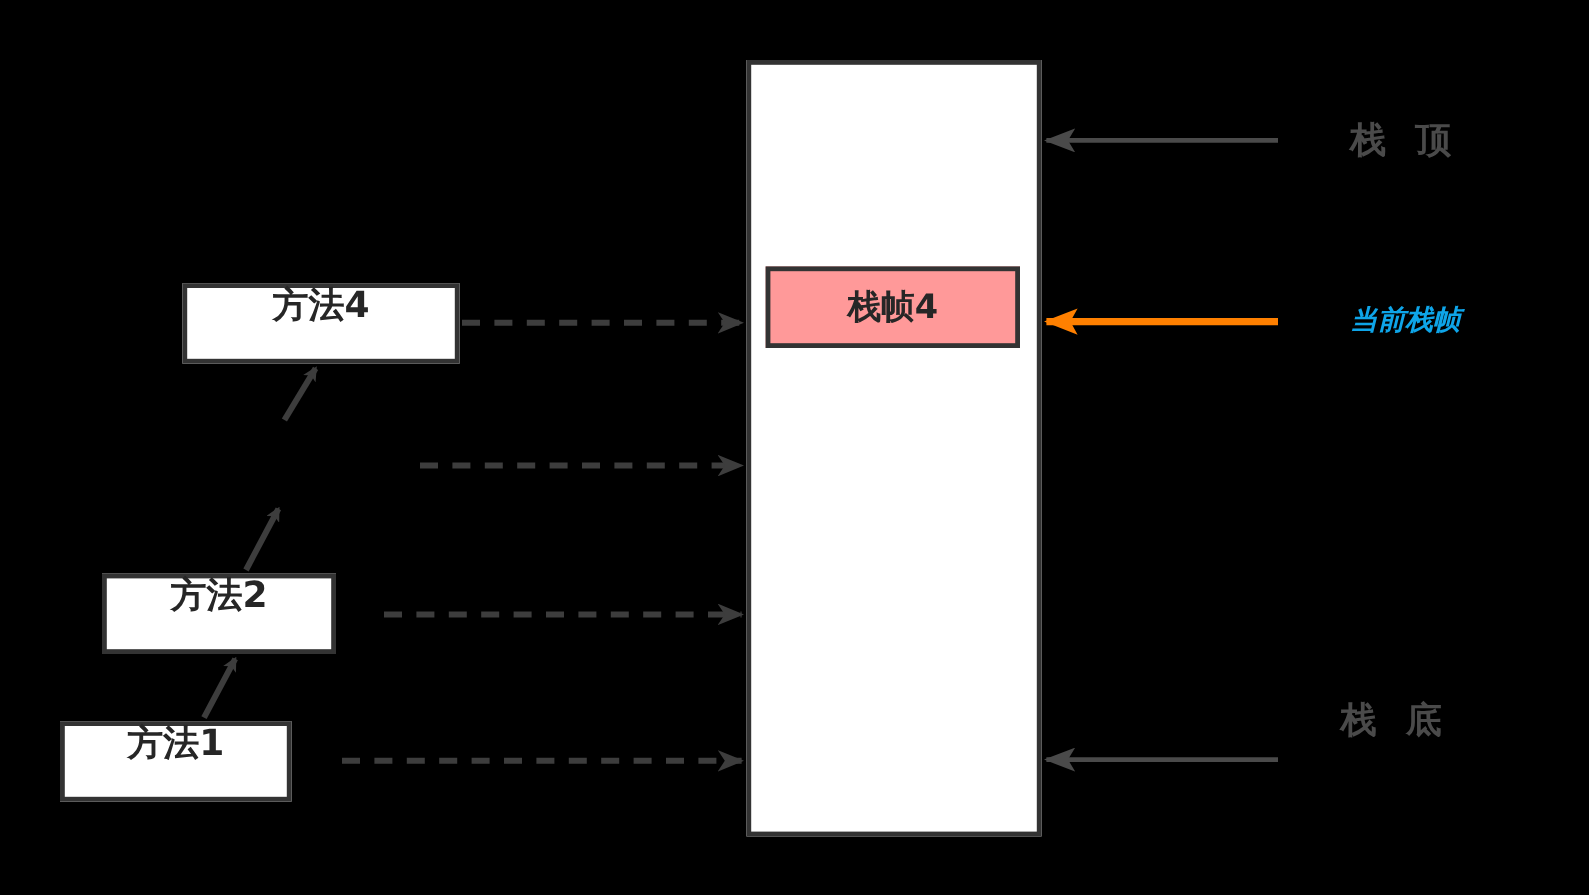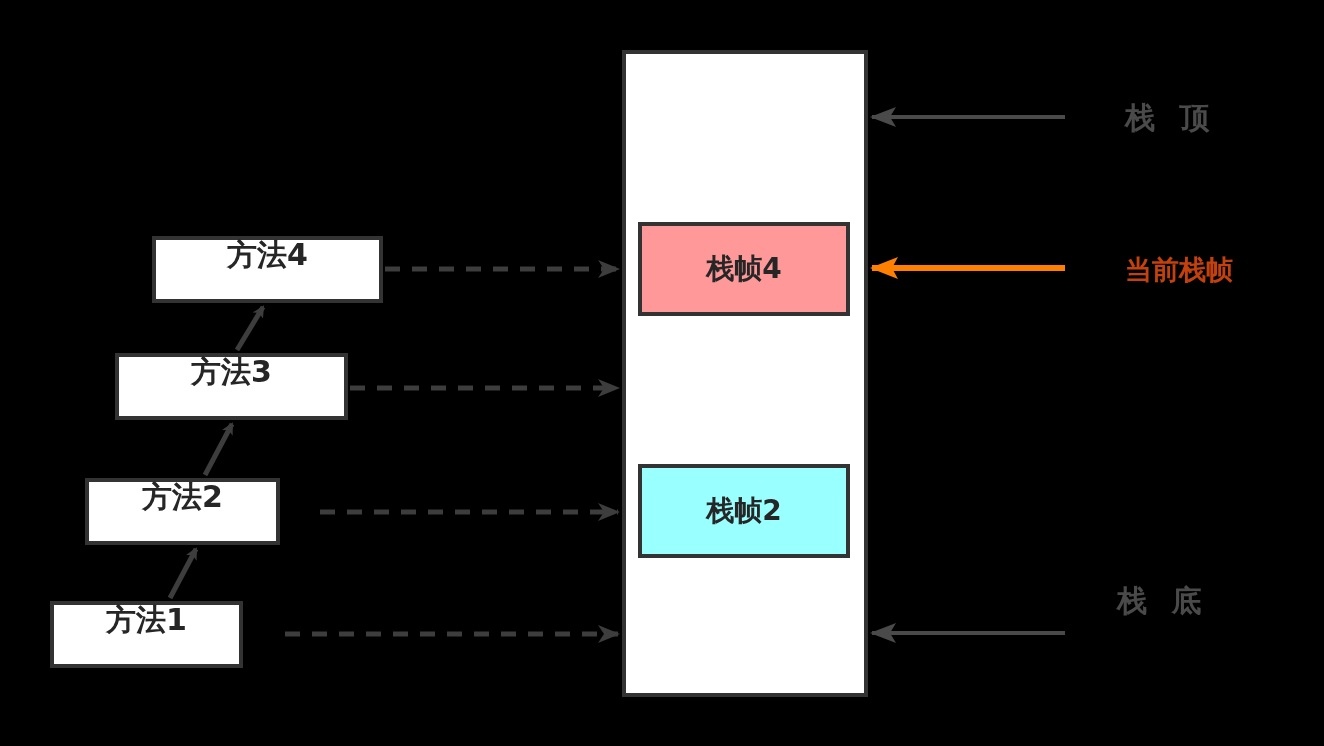--- a/index.html
+++ b/index.html
@@ -55,21 +55,21 @@
     border: 4px solid #333333;
     box-sizing: border-box;
     z-index: 2;
   }
 
   
   .stack-frame {
     position: absolute;
     left: 638px;
     width: 212px;
-    height: 94px;
+    height: 68px;
     border: 4px solid #333333;
     box-sizing: border-box;
     display: flex;
     align-items: center;
     justify-content: center;
     z-index: 4;
   }
   .stack-frame .frame-label {
     font-size: 28px;
     font-weight: bold;
@@ -85,23 +85,24 @@
     line-height: 1;
     white-space: nowrap;
     z-index: 5;
   }
   .side-label.gray {
     color: #4a4a4a;
     font-size: 30px;
     letter-spacing: 7px;
   }
   .side-label.orange {
-    color: #c2410c;
-    font-size: 27px;
+    color: #0ea5e9;
+    font-size: 23px;
     letter-spacing: 0px;
+    font-style: italic;
   }
 </style>
 </head>
 <body>
 
 <div id="canvas">
 
   <svg id="svg-layer" viewBox="0 0 1324 746" xmlns="http://www.w3.org/2000/svg">
     <defs>
       <marker id="mk-solid-gray" markerWidth="12" markerHeight="12" refX="10" refY="6" orient="auto" markerUnits="userSpaceOnUse">
@@ -134,36 +135,30 @@
     <g>
       <line x1="1065" y1="117" x2="872" y2="117" stroke="#4a4a4a" stroke-width="4" marker-end="url(#mk-left-gray)"></line>
       <line x1="1065" y1="268" x2="872" y2="268" stroke="#ff8000" stroke-width="6" marker-end="url(#mk-left-orange)"></line>
       <line x1="1065" y1="633" x2="872" y2="633" stroke="#4a4a4a" stroke-width="4" marker-end="url(#mk-left-gray)"></line>
     </g>
   </svg>
 
   <div class="method-box" style="left:152px; top:236px; width:231px; height:67px;">
     <span class="box-label">方法4</span>
   </div>
-  <div class="method-box" style="left:115px; top:353px; width:233px; height:67px;">
-    <span class="box-label">方法3</span>
-  </div>
   <div class="method-box" style="left:85px; top:478px; width:195px; height:67px;">
     <span class="box-label">方法2</span>
   </div>
   <div class="method-box" style="left:50px; top:601px; width:193px; height:67px;">
     <span class="box-label">方法1</span>
   </div>
 
   <div id="stack-container"></div>
 
   <div class="stack-frame" style="top:222px; background:#ff9999;">
     <span class="frame-label">栈帧4</span>
   </div>
-  <div class="stack-frame" style="top:464px; background:#99ffff;">
-    <span class="frame-label">栈帧2</span>
-  </div>
 
   <div class="side-label gray" style="left:1125px; top:103px;">栈 顶</div>
   <div class="side-label orange" style="left:1125px; top:256px;">当前栈帧</div>
   <div class="side-label gray" style="left:1117px; top:586px;">栈 底</div>
 
 </div>
 
 </body></html>

